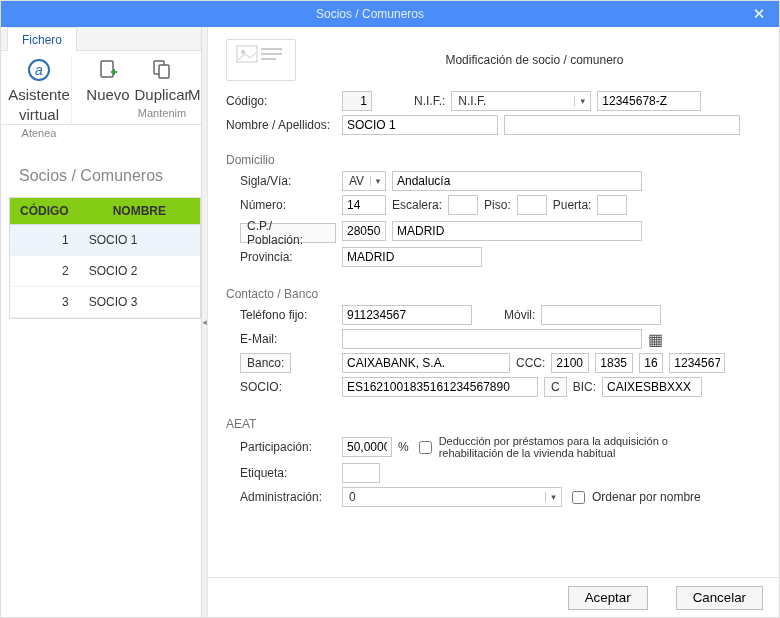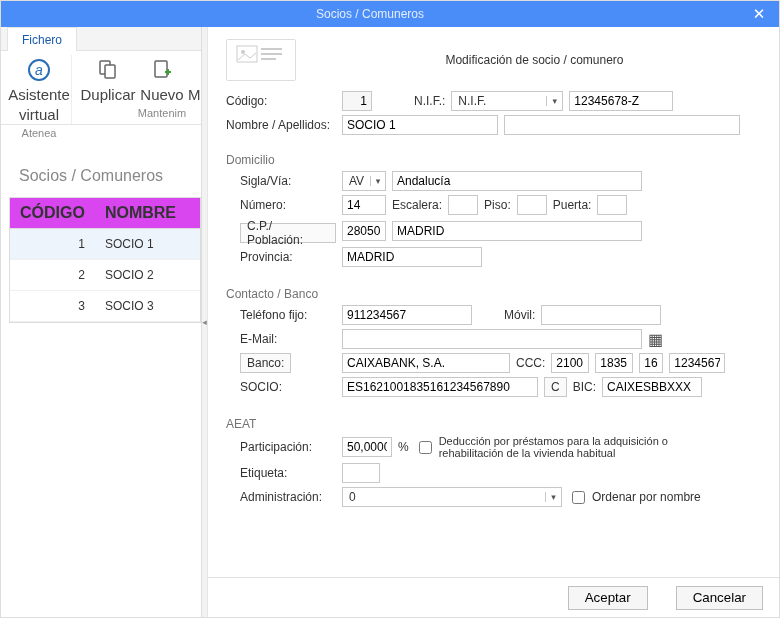--- a/index.html
+++ b/index.html
@@ -18,21 +18,21 @@
   .rgroup-row{display:flex;gap:2px}
   .rbtn{display:flex;flex-direction:column;align-items:center;justify-content:flex-start;width:52px;padding-top:2px;gap:2px;color:#444}
   .rbtn .lbl{font-size:15px;text-align:center;line-height:20px;white-space:pre-line}
   .rgroup-title{font-size:11px;color:#888;text-align:center;padding:2px 0 2px 0}
   .ricon{width:26px;height:26px;display:flex;align-items:center;justify-content:center}
   
   .pagehead{position:absolute;left:18px;top:166px;font-size:16px;color:#888}
   
   .leftlist{position:absolute;left:8px;top:196px;width:192px;border:1px solid #dcdcdc}
   .leftlist table{width:100%;border-collapse:collapse}
-  .leftlist th{background:#d946ef;border-bottom:1px solid #dcdcdc;text-align:left;padding:6px 10px;font-size:16px}
+  .leftlist th{background:#84cc16;border-bottom:1px solid #dcdcdc;text-align:center;padding:6px 10px;font-size:12px}
   .leftlist td{padding:8px 10px;border-bottom:1px solid #f0f0f0}
   .leftlist tr.sel td{background:#eef4fb}
   .leftlist td.codigo{text-align:right;width:54px}
   
   .panel{position:absolute;left:200px;top:26px;right:0;bottom:0;background:#fff;border-left:1px solid #ddd}
   .splitter{position:absolute;left:0;top:0;bottom:0;width:6px;background:#f2f2f2;border-right:1px solid #e6e6e6;display:flex;align-items:center;justify-content:center}
   .splitter span{color:#888;font-size:9px}
   .panel-inner{padding:10px 16px 10px 18px;position:absolute;left:6px;right:0;top:0;bottom:40px;overflow:hidden}
   .panel-header{display:flex;align-items:center;gap:10px;margin-bottom:8px}
   .panel-header .thumb{width:70px;height:42px;border:1px solid #ddd;border-radius:2px;display:flex;align-items:center;justify-content:center;color:#ccc}
@@ -90,35 +90,35 @@
 virtual</div>
         </div>
       </div>
       <div class="rgroup-title">Atenea</div>
     </div>
     <div class="rgroup">
       <div class="rgroup-row">
         <div class="rbtn">
           <div class="ricon">
             <svg width="24" height="24" viewBox="0 0 24 24">
-                <rect x="4" y="3" width="10" height="13" rx="1" fill="none" stroke="#666" stroke-width="1.5"></rect>
-                <rect x="9" y="7" width="10" height="13" rx="1" fill="#fff" stroke="#666" stroke-width="1.5"></rect>
-              </svg>
-          </div>
-          <div class="lbl">Duplicar</div>
-        </div>
-        <div class="rbtn">
-          <div class="ricon">
-            <svg width="24" height="24" viewBox="0 0 24 24">
                 <rect x="5" y="3" width="12" height="16" rx="1" fill="none" stroke="#666" stroke-width="1.5"></rect>
                 <line x1="15" y1="14" x2="21" y2="14" stroke="#3a9d3a" stroke-width="2"></line>
                 <line x1="18" y1="11" x2="18" y2="17" stroke="#3a9d3a" stroke-width="2"></line>
               </svg>
           </div>
           <div class="lbl">Nuevo</div>
+        </div>
+        <div class="rbtn">
+          <div class="ricon">
+            <svg width="24" height="24" viewBox="0 0 24 24">
+                <rect x="4" y="3" width="10" height="13" rx="1" fill="none" stroke="#666" stroke-width="1.5"></rect>
+                <rect x="9" y="7" width="10" height="13" rx="1" fill="#fff" stroke="#666" stroke-width="1.5"></rect>
+              </svg>
+          </div>
+          <div class="lbl">Duplicar</div>
         </div>
         <div class="rbtn">
           <div class="ricon">
             <svg width="24" height="24" viewBox="0 0 24 24">
                 <rect x="5" y="3" width="12" height="16" rx="1" fill="none" stroke="#666" stroke-width="1.5"></rect>
                 <path d="M13 13 L19 7 L21 9 L15 15 L13 15 Z" fill="#2a6fb5"></path>
               </svg>
           </div>
           <div class="lbl">Modifica</div>
         </div>
@@ -171,21 +171,21 @@
             </svg>
         </div>
         <h3>Modificación de socio / comunero</h3>
       </div>
 
       <div class="row">
         <div class="lblcol">Código:</div>
         <input type="text" class="w30" readonly="" value="1" style="">
         <div style="width:30px"></div>
         <div>N.I.F.:</div>
-        <div class="combo" style="width:112px">
+        <div class="combo" style="width:140px">
           <span class="v">N.I.F.</span>
             <span style="flex:1"></span>
             <span class="arr">▾</span>
         </div>
         <input type="text" class="w100" value="12345678-Z" style="">
       </div>
 
       <div class="row">
         <div class="lblcol">Nombre / Apellidos:</div>
         <input type="text" style="width: 156px;" value="SOCIO 1">

